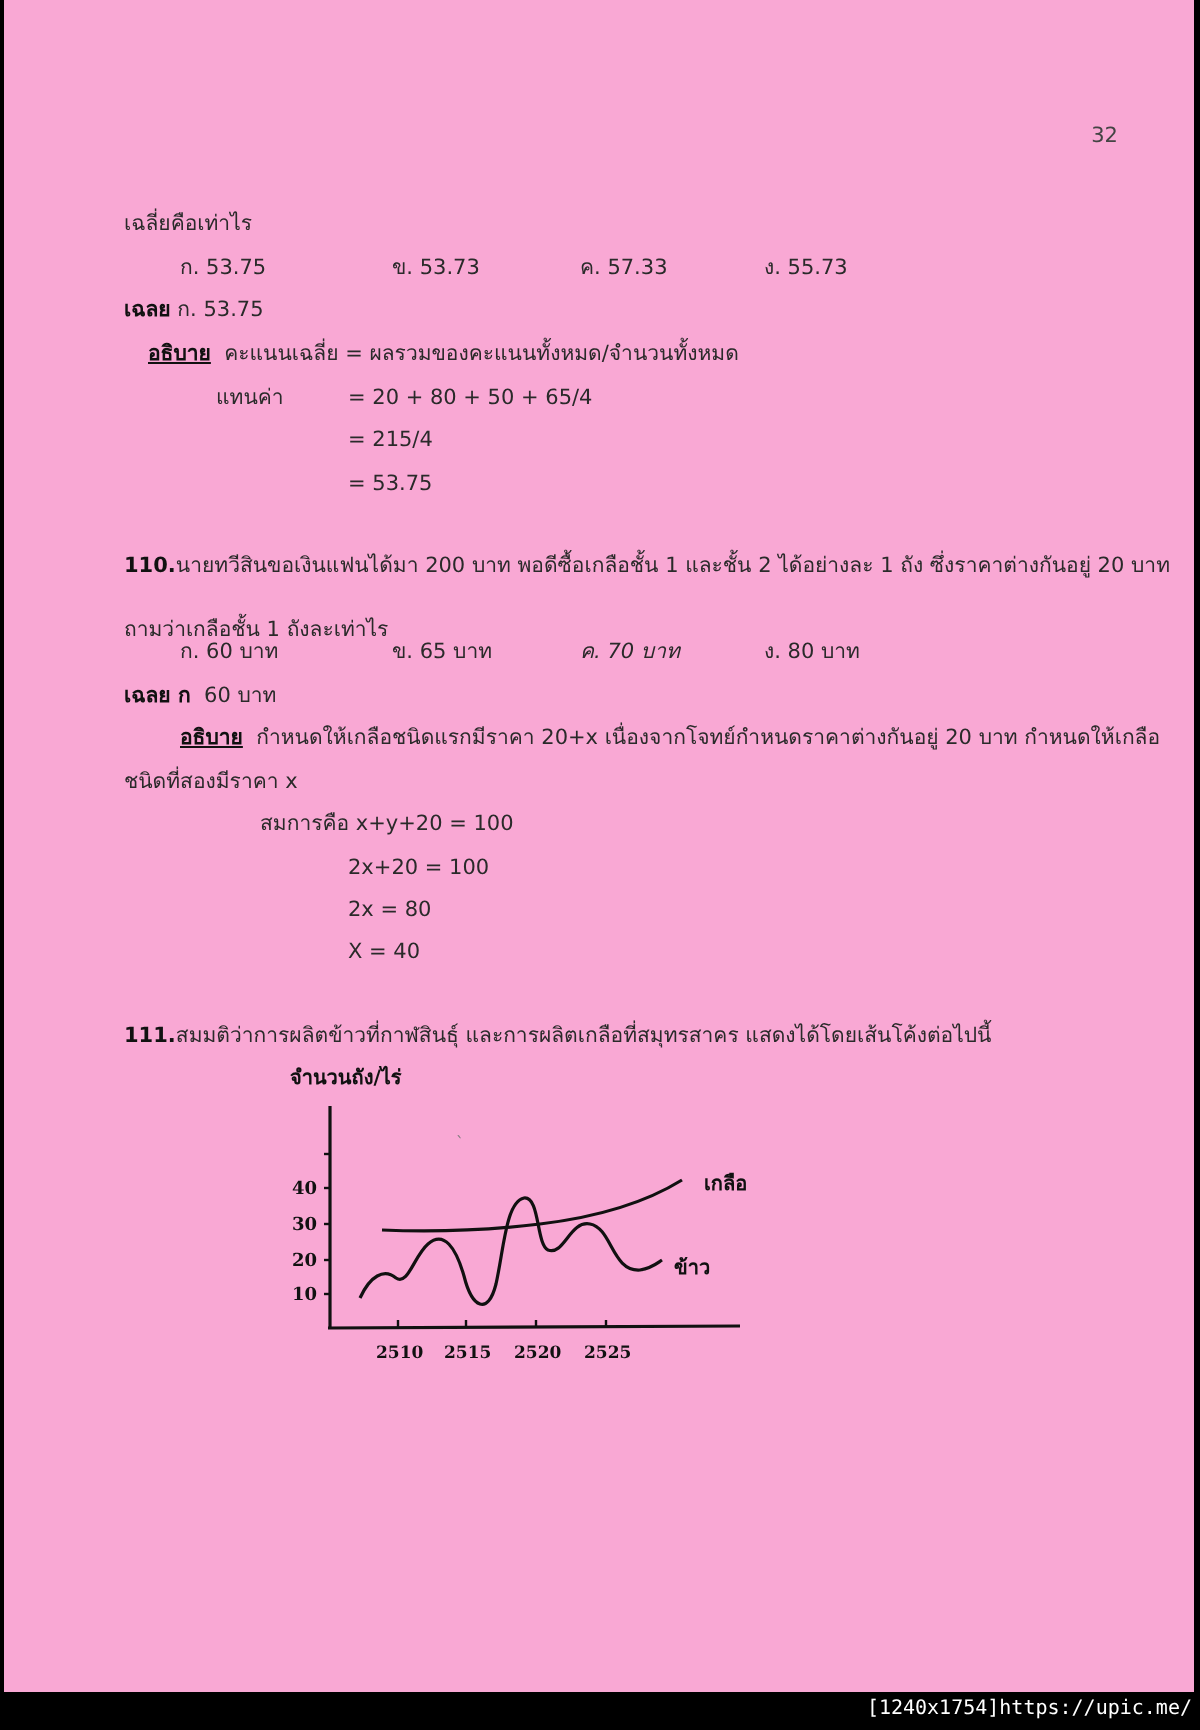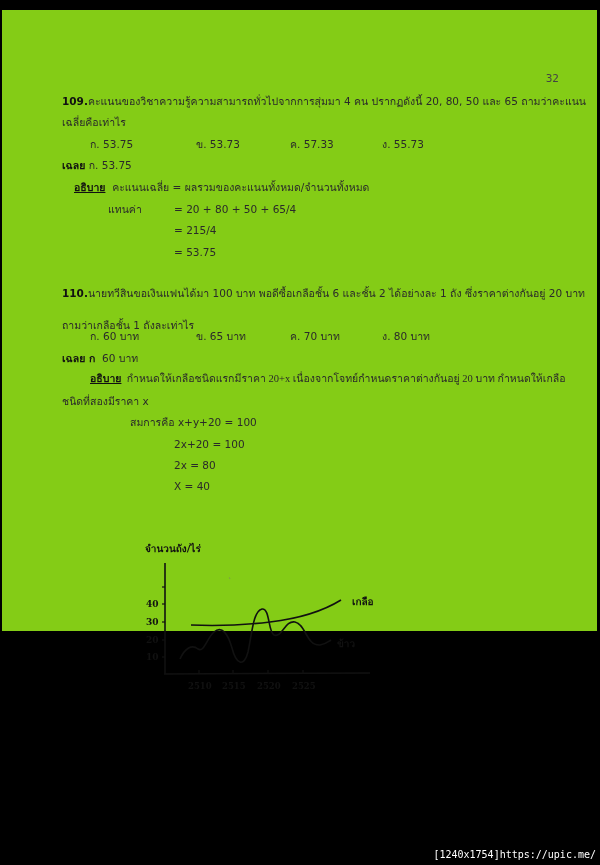--- a/index.html
+++ b/index.html
@@ -1,65 +1,65 @@
 <!DOCTYPE html>
 <html><head>
 <meta charset="utf-8">
 <style>
   html, body { margin: 0; padding: 0; }
   body {
     width: 600px; height: 865px; background: #000; position: relative; overflow: hidden;
     font-family: "DejaVu Sans", sans-serif; color: #1a1a1a;
   }
   .page {
-    position: absolute; left: 2px; top: 10px; width: 595px; height: 621px; background: #84cc16;
+    position: absolute; left: 2px; top: 0; width: 595px; height: 846px; background: #f9a8d4;
   }
   .t { position: absolute; font-size: 10.5px; line-height: 14px; white-space: nowrap; color: #2a2a2a; }
   .b { font-weight: bold; color: #111; }
   .u { font-weight: bold; text-decoration: underline; color: #111; }
   .pagenum { position: absolute; right: 38px; top: 62px; font-size: 10.5px; color: #444; }
   .watermark {
     position: absolute; right: 4px; bottom: 2px; color: #fff; font-family: "DejaVu Sans Mono", monospace;
     font-size: 10px; line-height: 16px;
   }
   svg text { font-family: "DejaVu Serif", serif; }
 </style>
 </head>
 <body>
 
 <div class="page">
   <div class="pagenum">32</div>
 
-  <div class="t" style="left:60px;top:84px;"><span class="b">109.</span><span>คะแนนของวิชาความรู้ความสามารถทั่วไปจากการสุ่มมา 4 คน ปรากฏดังนี้ 20, 80, 50 และ 65 ถามว่าคะแนน</span></div>
   <div class="t" style="left:60px;top:105px;">เฉลี่ยคือเท่าไร</div>
   <div class="t" style="left:88px;top:127px;">ก. 53.75</div>
   <div class="t" style="left:194px;top:127px;">ข. 53.73</div>
   <div class="t" style="left:288px;top:127px;">ค. 57.33</div>
   <div class="t" style="left:380px;top:127px;">ง. 55.73</div>
   <div class="t" style="left:60px;top:148px;"><span class="b">เฉลย</span> <span>ก. 53.75</span></div>
   <div class="t" style="left:72px;top:170px;text-align:right;"><span class="u">อธิบาย</span>&nbsp; <span>คะแนนเฉลี่ย = ผลรวมของคะแนนทั้งหมด/จำนวนทั้งหมด</span></div>
   <div class="t" style="left:106px;top:192px;">แทนค่า</div>
   <div class="t" style="left:172px;top:192px;">= 20 + 80 + 50 + 65/4</div>
   <div class="t" style="left:172px;top:213px;">= 215/4</div>
   <div class="t" style="left:172px;top:235px;text-align:center;">= 53.75</div>
 
-  <div class="t" style="left:60px;top:276px;"><span class="b">110.</span><span>นายทวีสินขอเงินแฟนได้มา 100 บาท พอดีซื้อเกลือชั้น 6 และชั้น 2 ได้อย่างละ 1 ถัง ซึ่งราคาต่างกันอยู่ 20 บาท</span></div>
+  <div class="t" style="left:60px;top:276px;"><span class="b">110.</span><span>นายทวีสินขอเงินแฟนได้มา 200 บาท พอดีซื้อเกลือชั้น 1 และชั้น 2 ได้อย่างละ 1 ถัง ซึ่งราคาต่างกันอยู่ 20 บาท</span></div>
   <div class="t" style="left:60px;top:298px;margin-top:10px;">ถามว่าเกลือชั้น 1 ถังละเท่าไร</div>
   <div class="t" style="left:88px;top:319px;">ก. 60 บาท</div>
   <div class="t" style="left:194px;top:319px;">ข. 65 บาท</div>
-  <div class="t" style="left:288px;top:319px;">ค. 70 บาท</div>
+  <div class="t" style="left:288px;top:319px;font-style:italic;">ค. 70 บาท</div>
   <div class="t" style="left:380px;top:319px;">ง. 80 บาท</div>
   <div class="t" style="left:60px;top:341px;"><span class="b">เฉลย  ก</span>&nbsp; <span>60 บาท</span></div>
-  <div class="t" style="left:88px;top:362px;font-family:Liberation Serif, serif;"><span class="u">อธิบาย</span>&nbsp; <span>กำหนดให้เกลือชนิดแรกมีราคา 20+x  เนื่องจากโจทย์กำหนดราคาต่างกันอยู่ 20  บาท กำหนดให้เกลือ</span></div>
+  <div class="t" style="left:88px;top:362px;"><span class="u">อธิบาย</span>&nbsp; <span>กำหนดให้เกลือชนิดแรกมีราคา 20+x  เนื่องจากโจทย์กำหนดราคาต่างกันอยู่ 20  บาท กำหนดให้เกลือ</span></div>
   <div class="t" style="left:60px;top:384px;">ชนิดที่สองมีราคา x</div>
   <div class="t" style="left:128px;top:405px;">สมการคือ x+y+20 = 100</div>
   <div class="t" style="left:172px;top:427px;">2x+20 = 100</div>
   <div class="t" style="left:172px;top:448px;">2x = 80</div>
   <div class="t" style="left:172px;top:469px;">X = 40</div>
 
+  <div class="t" style="left:60px;top:511px;"><span class="b">111.</span><span>สมมติว่าการผลิตข้าวที่กาฬสินธุ์ และการผลิตเกลือที่สมุทรสาคร แสดงได้โดยเส้นโค้งต่อไปนี้</span></div>
 
   <svg style="position:absolute;left:0;top:0;" width="595" height="843" viewBox="2 2 595 843">
     <text x="145" y="544" font-size="10" font-weight="bold" fill="#111">จำนวนถัง/ไร่</text>
 
     <line x1="165" y1="555" x2="165" y2="666" stroke="#111" stroke-width="1.6"></line>
     <line x1="164" y1="666" x2="370" y2="665" stroke="#111" stroke-width="1.6"></line>
 
     <g stroke="#111" stroke-width="1.2">
       <line x1="162" y1="579" x2="165" y2="579"></line>
       <line x1="162" y1="596" x2="165" y2="596"></line>

